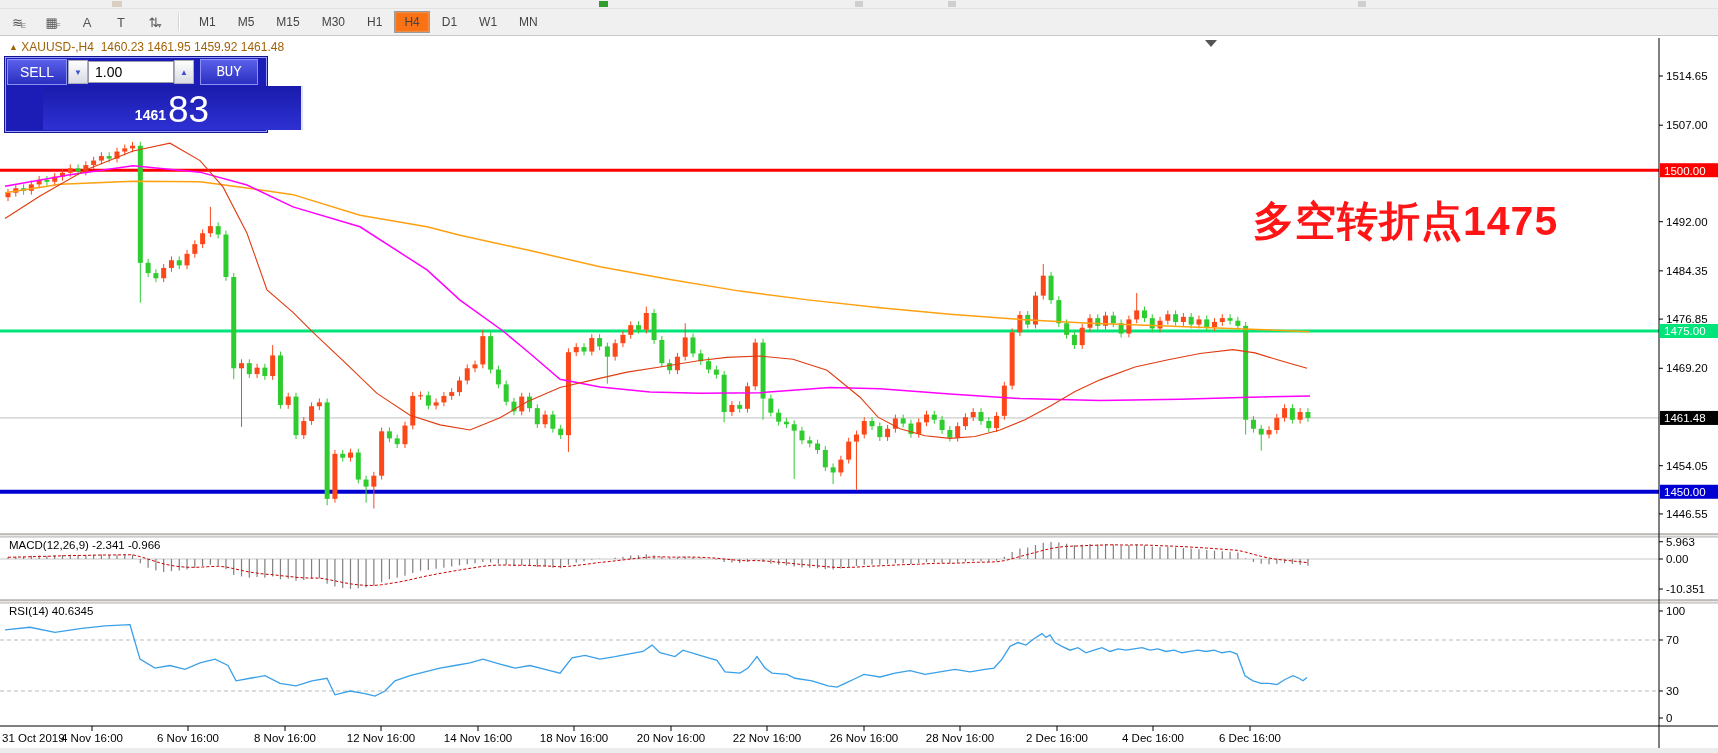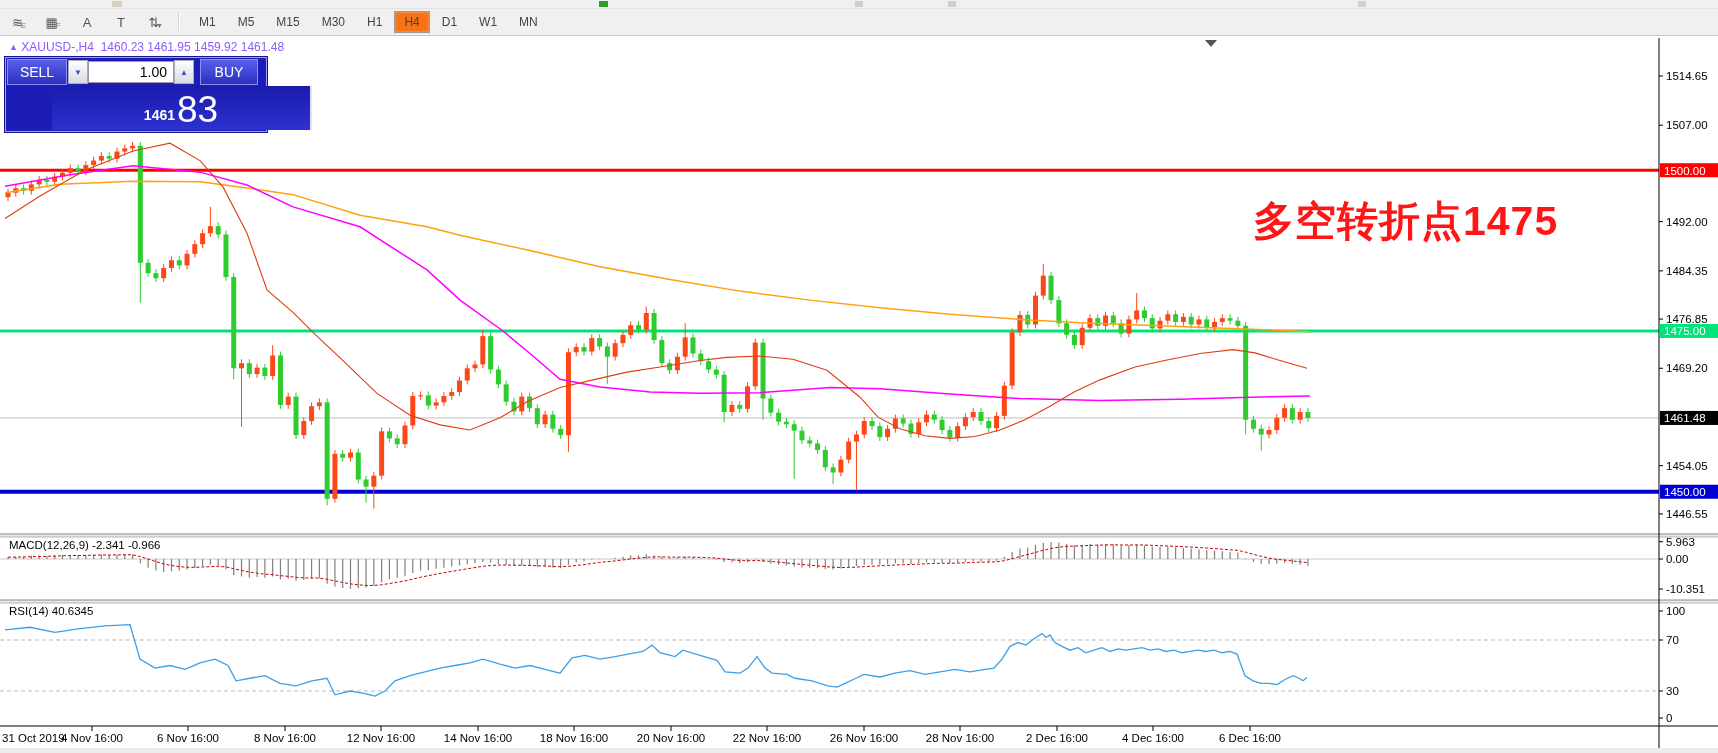--- a/index.html
+++ b/index.html
@@ -13,39 +13,39 @@
            border-bottom:1px solid #c8c8c8;display:flex;align-items:center;font-size:12px;color:#333;}
   .tb-icon{width:30px;height:22px;display:flex;align-items:center;justify-content:center;
            color:#555;font-size:13px;margin-left:4px;cursor:pointer;}
   .tb-sub{font-size:8px;color:#777;margin-left:-2px;margin-top:6px;}
   .tb-sep{width:1px;height:18px;background:#d5d5d5;margin:0 8px;border-right:1px solid #fff;}
   .tf-btn{padding:3px 9px;margin:0 1px;color:#444;cursor:pointer;border:1px solid transparent;}
   .tf-btn.active{background:#f97316;border:1px solid #9a9a9a;box-shadow:inset 0 0 2px #ccc;}
   
   #chart-window{position:absolute;left:0;top:36px;width:1718px;height:717px;background:#fff;}
   #chart-svg{position:absolute;left:0;top:0;}
-  #ohlc-header{position:absolute;left:9px;top:4px;font-size:12px;color:#8b5cf6;white-space:pre;}
+  #ohlc-header{position:absolute;left:9px;top:4px;font-size:12px;color:#a16207;white-space:pre;}
   #ohlc-header .tri{font-size:9px;position:relative;top:-1px;}
   
   #annotation{position:absolute;left:1253px;top:158px;font-size:41px;font-weight:bold;
               color:#ff1515;letter-spacing:1px;white-space:nowrap;text-align:center;}
   
   #trade-panel{position:absolute;left:5px;top:21px;width:260px;height:73px;background:#1b1db6;
                border:1px solid #9aa0ff;box-shadow:0 0 0 1px #14148c;color:#fff;}
   #tp-top{position:absolute;left:0;top:0;width:100%;height:28px;display:flex;align-items:center;}
   .tp-btn{height:24px;margin:2px 1px;display:flex;align-items:center;justify-content:center;
           background:linear-gradient(#5b60ea,#2a2fc0);border:1px solid #8a90f5;color:#fff;
           font-size:14px;cursor:pointer;}
   #tp-sell-btn{width:58px;}
-  #tp-buy-btn{width:56px;margin-left:6px;}
+  #tp-buy-btn{width:56px;margin-left:6px;font-family:Liberation Mono, monospace;}
   .tp-spin-btn{width:18px;height:22px;background:linear-gradient(#fefefe,#d8dbe4);border:1px solid #aab;
                color:#3a4ed0;font-size:8px;display:flex;align-items:center;justify-content:center;cursor:pointer;}
   #tp-lot{width:72px;height:20px;border:1px solid #99a;background:#fff;color:#000;
-          font-size:14px;text-align:right;padding:0 6px;font-family:"Liberation Sans",sans-serif;}
-  #tp-prices{position:absolute;left:16px;top:28px;width:100%;height:44px;display:flex;padding-left:30px;}
+          font-size:14px;padding:0 6px;font-family:"Liberation Sans",sans-serif;}
+  #tp-prices{position:absolute;left:7px;top:28px;width:100%;height:44px;display:flex;padding-left:30px;}
   .tp-half{flex:1;display:flex;align-items:flex-end;justify-content:center;
            background:linear-gradient(#191bac,#2e31d2);padding-bottom:2px;}
   .tp-half.left{border-right:2px solid #dfe2ff;}
   .tp-small{font-size:14px;font-weight:bold;margin:0 2px 5px 0;}
   .tp-big{font-size:37px;line-height:36px;font-weight:normal;}
 </style>
 </head>
 <body>
 
 <div id="top-strip">

